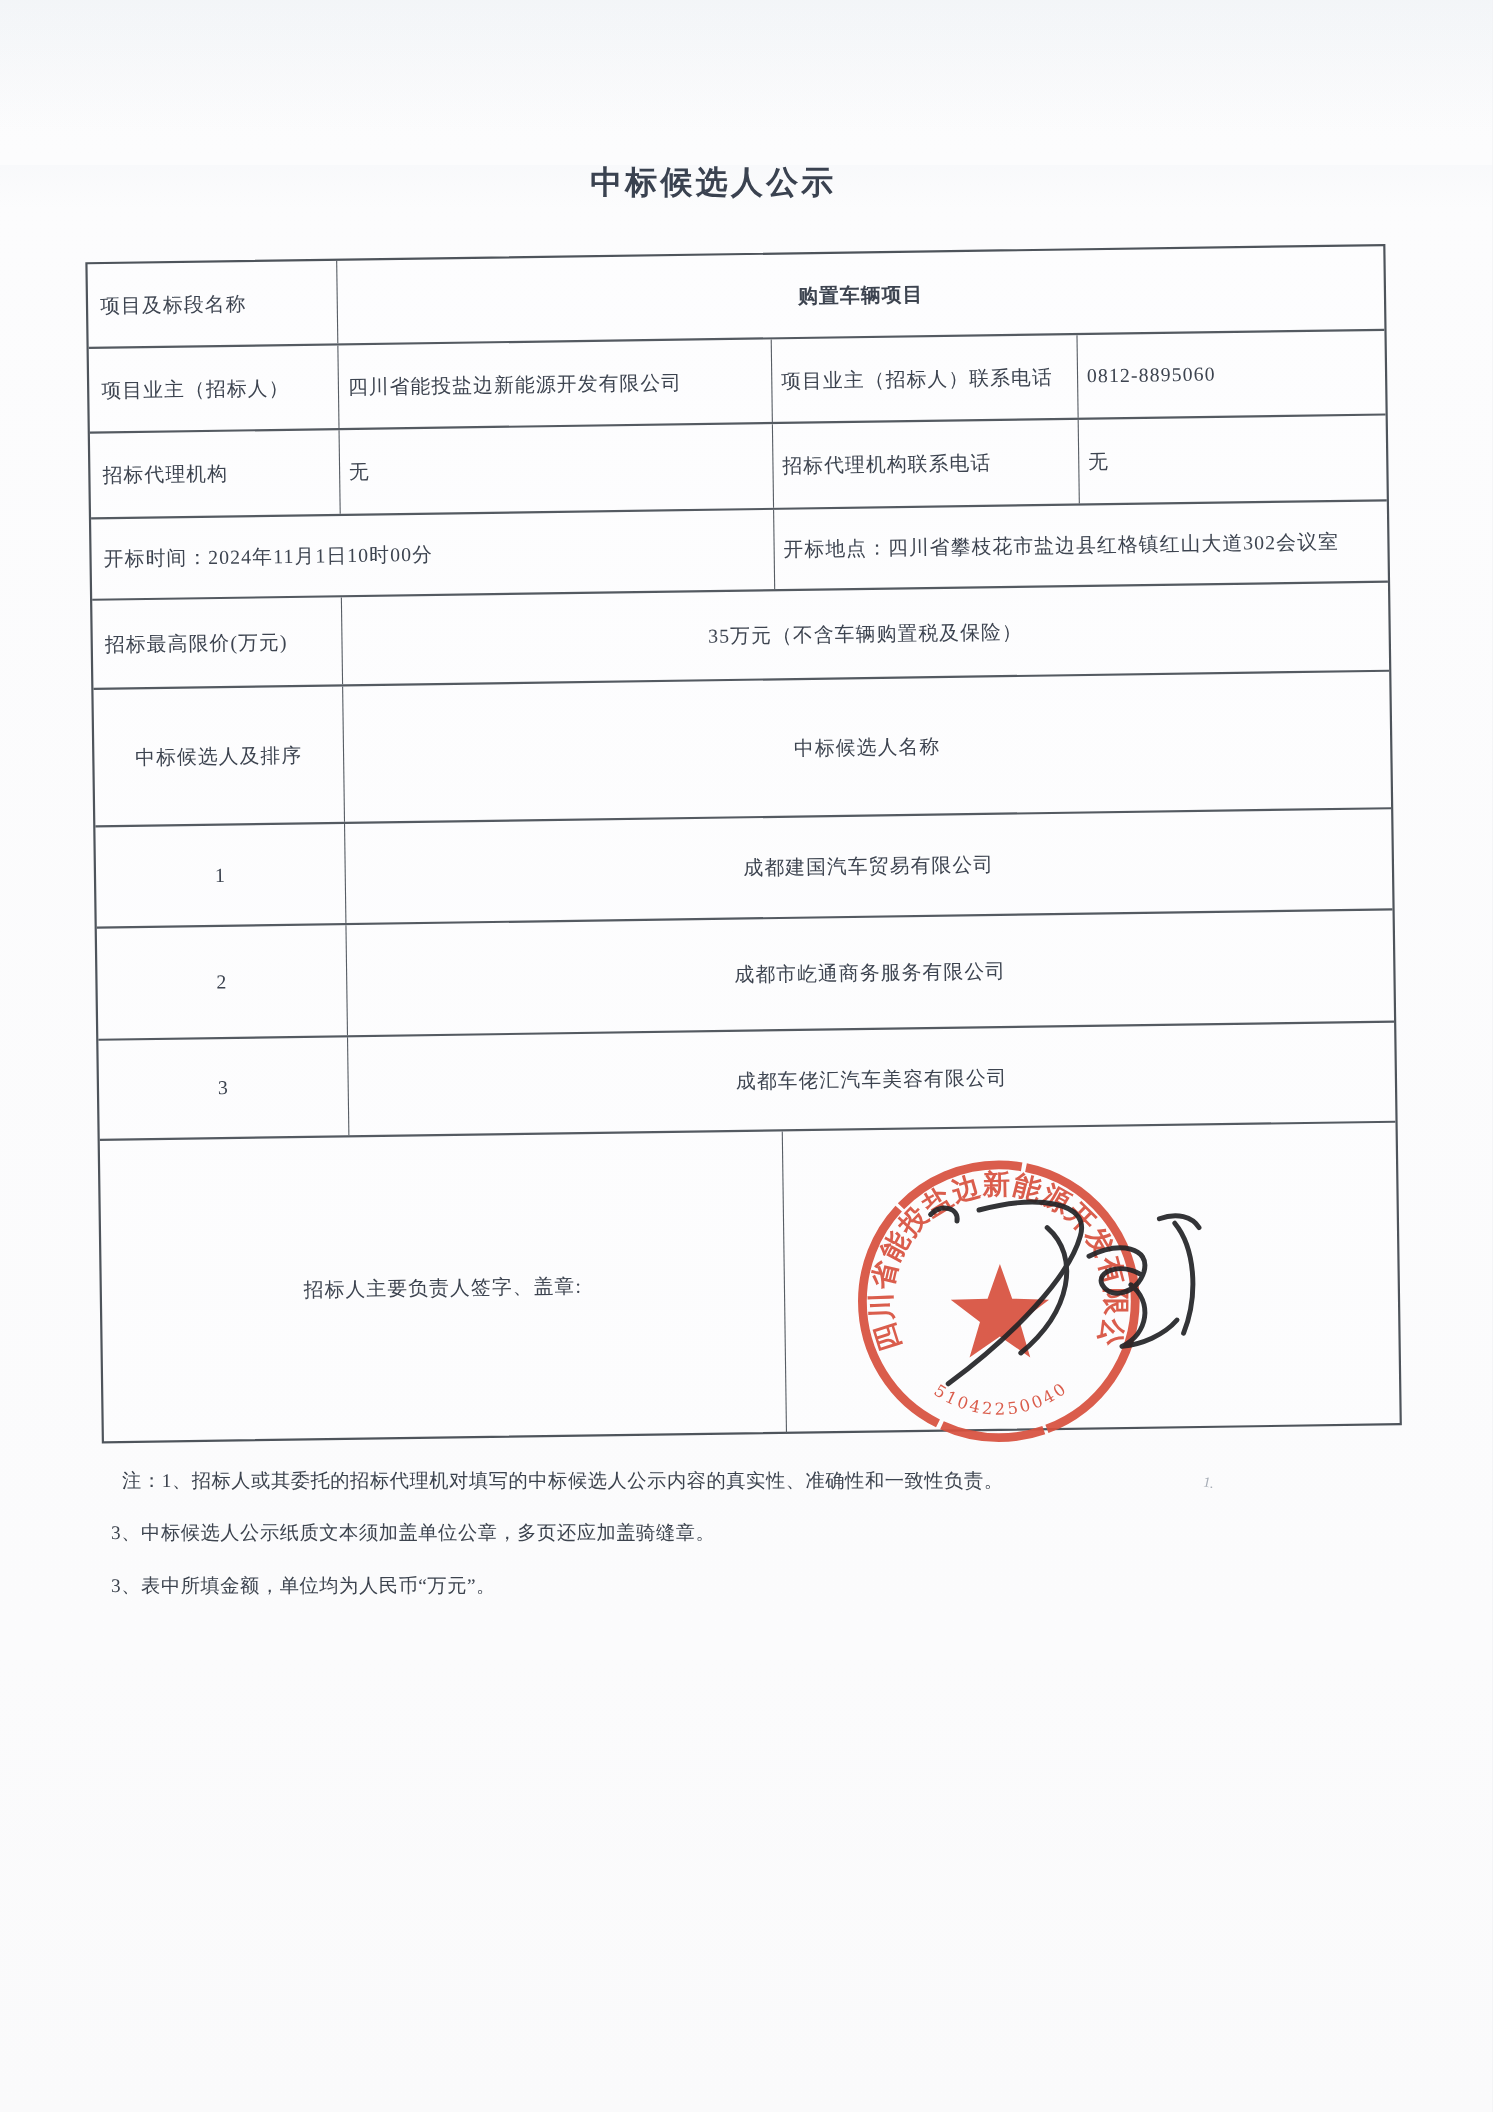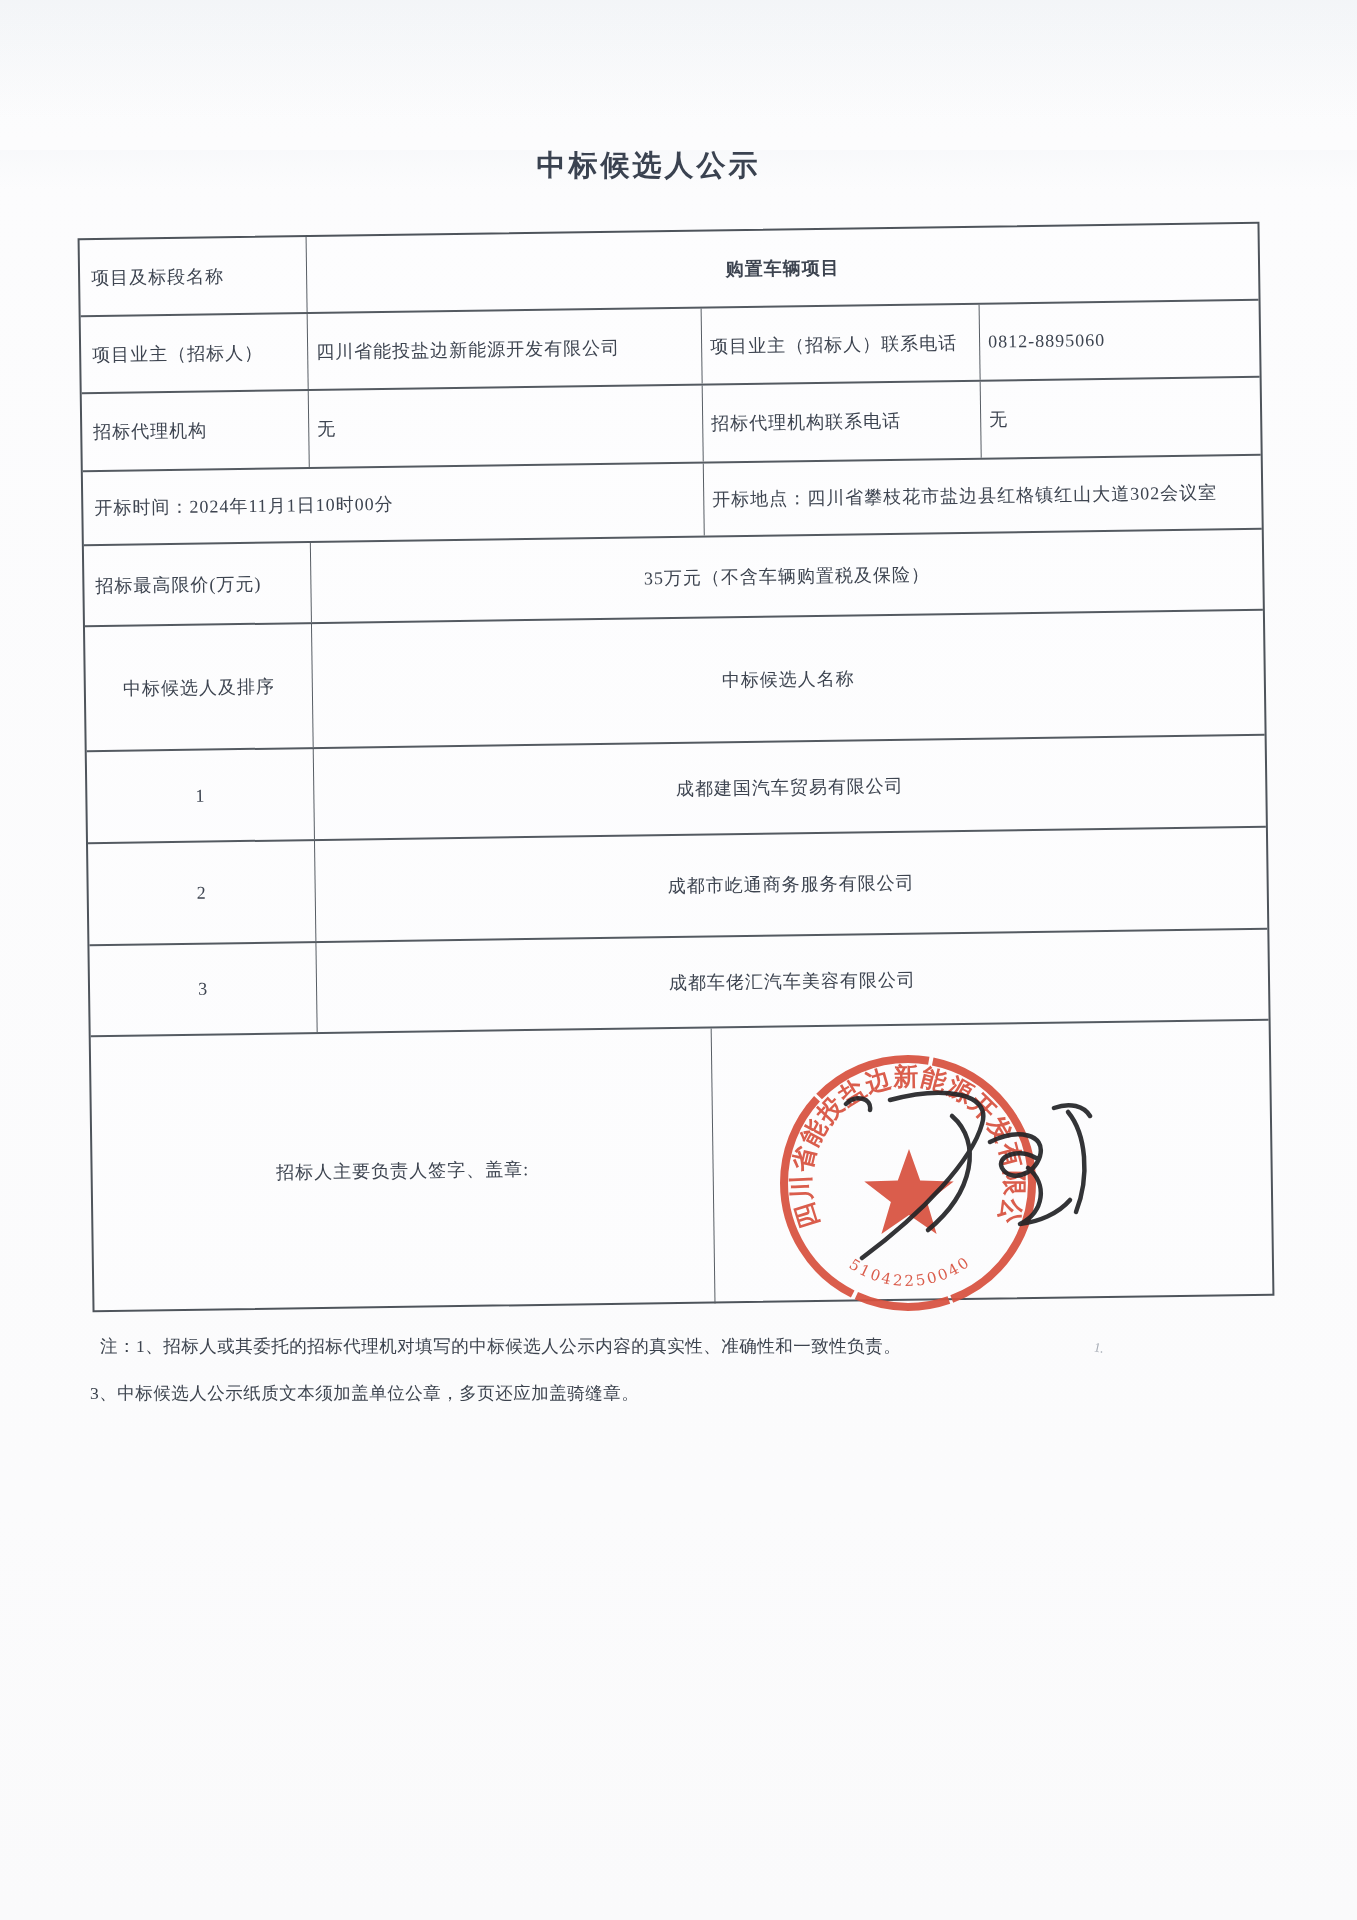--- a/index.html
+++ b/index.html
@@ -75,21 +75,21 @@
     position:absolute;left:832px;top:1072px;
     width:280px;height:210px;
     opacity:0.92;
   }
 
   
   .notes{
     position:absolute;left:85px;top:1334px;width:1120px;
     font-size:17.5px;color:#3c434e;letter-spacing:0.5px;
   }
-  .note{margin:0 0 22px 5px;line-height:1.45;}
+  .note{margin:0 0 22px 16px;line-height:1.45;}
   .note-first{padding-left:10px;}
   .pen-mark{
     position:absolute;left:1094px;top:1340px;
     font-size:13px;color:#a8aeb7;transform:rotate(12deg);
     font-family:"Liberation Serif","DejaVu Serif",serif;
   }
 </style>
 </head>
 <body>
 
@@ -181,17 +181,18 @@
       <path d="M158,70 C 186,56 214,62 208,84 C 202,104 178,110 170,96 C 164,84 186,76 204,86"></path>
       <path d="M196,96 C 216,112 212,140 188,152 C 206,150 226,142 238,128"></path>
       <path d="M236,40 C 254,62 258,104 244,140"></path>
       <path d="M222,36 C 238,30 252,34 258,44"></path>
     </g>
   </svg>
 
   <div class="notes">
     <p class="note note-first">注：1、招标人或其委托的招标代理机对填写的中标候选人公示内容的真实性、准确性和一致性负责。</p>
     <p class="note">3、中标候选人公示纸质文本须加盖单位公章，多页还应加盖骑缝章。</p>
+    <p class="note">3、表中所填金额，单位均为人民币“万元”。</p>
   </div>
 
   <div class="pen-mark">1.</div>
 
 </div>
 
 </body></html>

